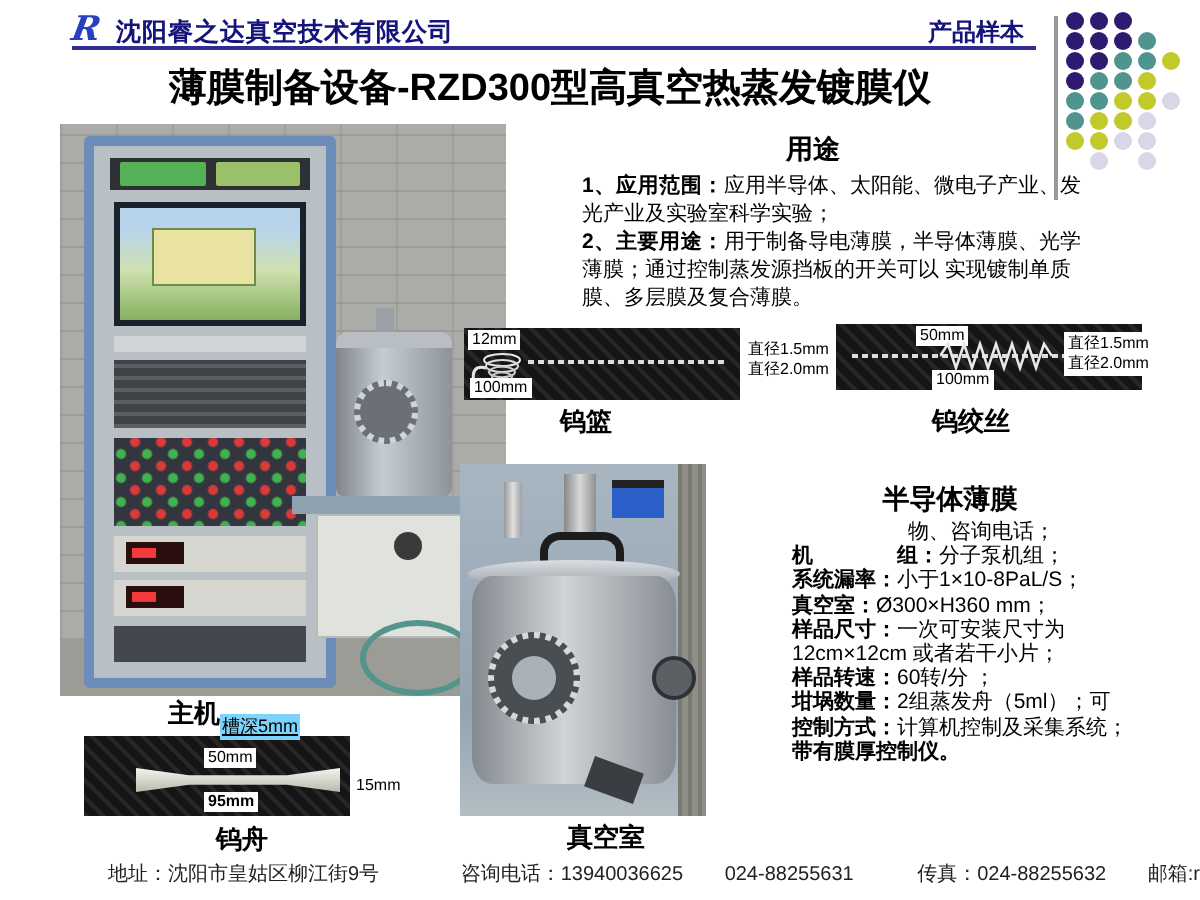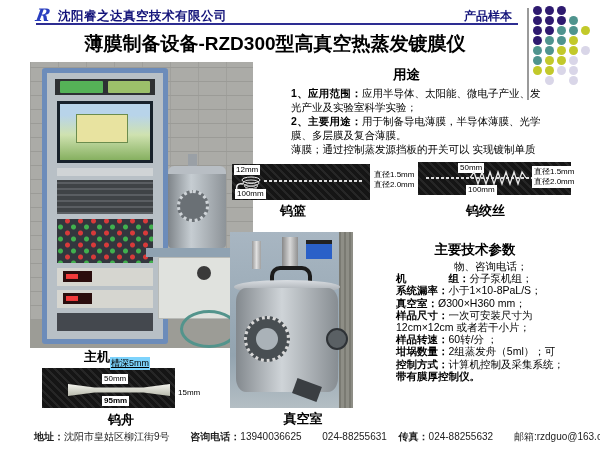--- a/index.html
+++ b/index.html
@@ -104,21 +104,21 @@
   #usage-lines b{letter-spacing:.3px;}
 
   
   #specs-heading{left:420px;top:241px;width:110px;text-align:center;font-size:13.5px;font-weight:bold;}
   #specs-lines{left:396px;top:260px;width:186px;font-size:10.5px;line-height:12.2px;}
   #specs-lines .ind{margin-left:58px;}
 
   
   #footer{left:34px;top:430px;width:560px;font-size:10px;color:#222;white-space:nowrap;}
   #footer span{margin-right:9px;}
-  #footer b{font-weight:bold;}
+  #footer b{font-weight:normal;margin-left:20px;}
 </style>
 </head>
 <body>
 
 <div class="abs" id="logo">R</div>
 <div class="abs" id="company-name">沈阳睿之达真空技术有限公司</div>
 <div class="abs" id="doc-label">产品样本</div>
 <div class="abs" id="header-underline"></div>
 <div class="abs" id="page-title">薄膜制备设备-RZD300型高真空热蒸发镀膜仪</div>
 
@@ -259,25 +259,25 @@
     <div>直径2.0mm</div>
   </div>
 </div>
 <div class="abs part-caption" id="coil-label">钨绞丝</div>
 
 <div class="abs" id="usage-heading">用途</div>
 <div class="abs" id="usage-lines">
     <div><b>1、应用范围：</b>应用半导体、太阳能、微电子产业、发</div>
     <div>光产业及实验室科学实验；</div>
     <div><b>2、主要用途：</b>用于制备导电薄膜，半导体薄膜、光学</div>
+    <div>薄膜；通过控制蒸发源挡板的开关可以 实现镀制单质</div>
     <div>膜、多层膜及复合薄膜。</div>
-    <div>薄膜；通过控制蒸发源挡板的开关可以 实现镀制单质</div>
-  </div>
-
-<div class="abs" id="specs-heading">主要技术参数</div>
+  </div>
+
+<div class="abs" id="specs-heading">半导体薄膜</div>
 <div class="abs" id="specs-lines">
     <div class="ind">物、咨询电话；</div>
     <div><b>机　　　　组：</b>分子泵机组；</div>
     <div><b>系统漏率：</b>小于1×10-8PaL/S；</div>
     <div><b>真空室：</b>Ø300×H360 mm；</div>
     <div><b>样品尺寸：</b>一次可安装尺寸为</div>
     <div>12cm×12cm 或者若干小片；</div>
     <div><b>样品转速：</b>60转/分 ；</div>
     <div><b>坩埚数量：</b>2组蒸发舟（5ml）；可</div>
     <div><b>控制方式：</b>计算机控制及采集系统；</div>

